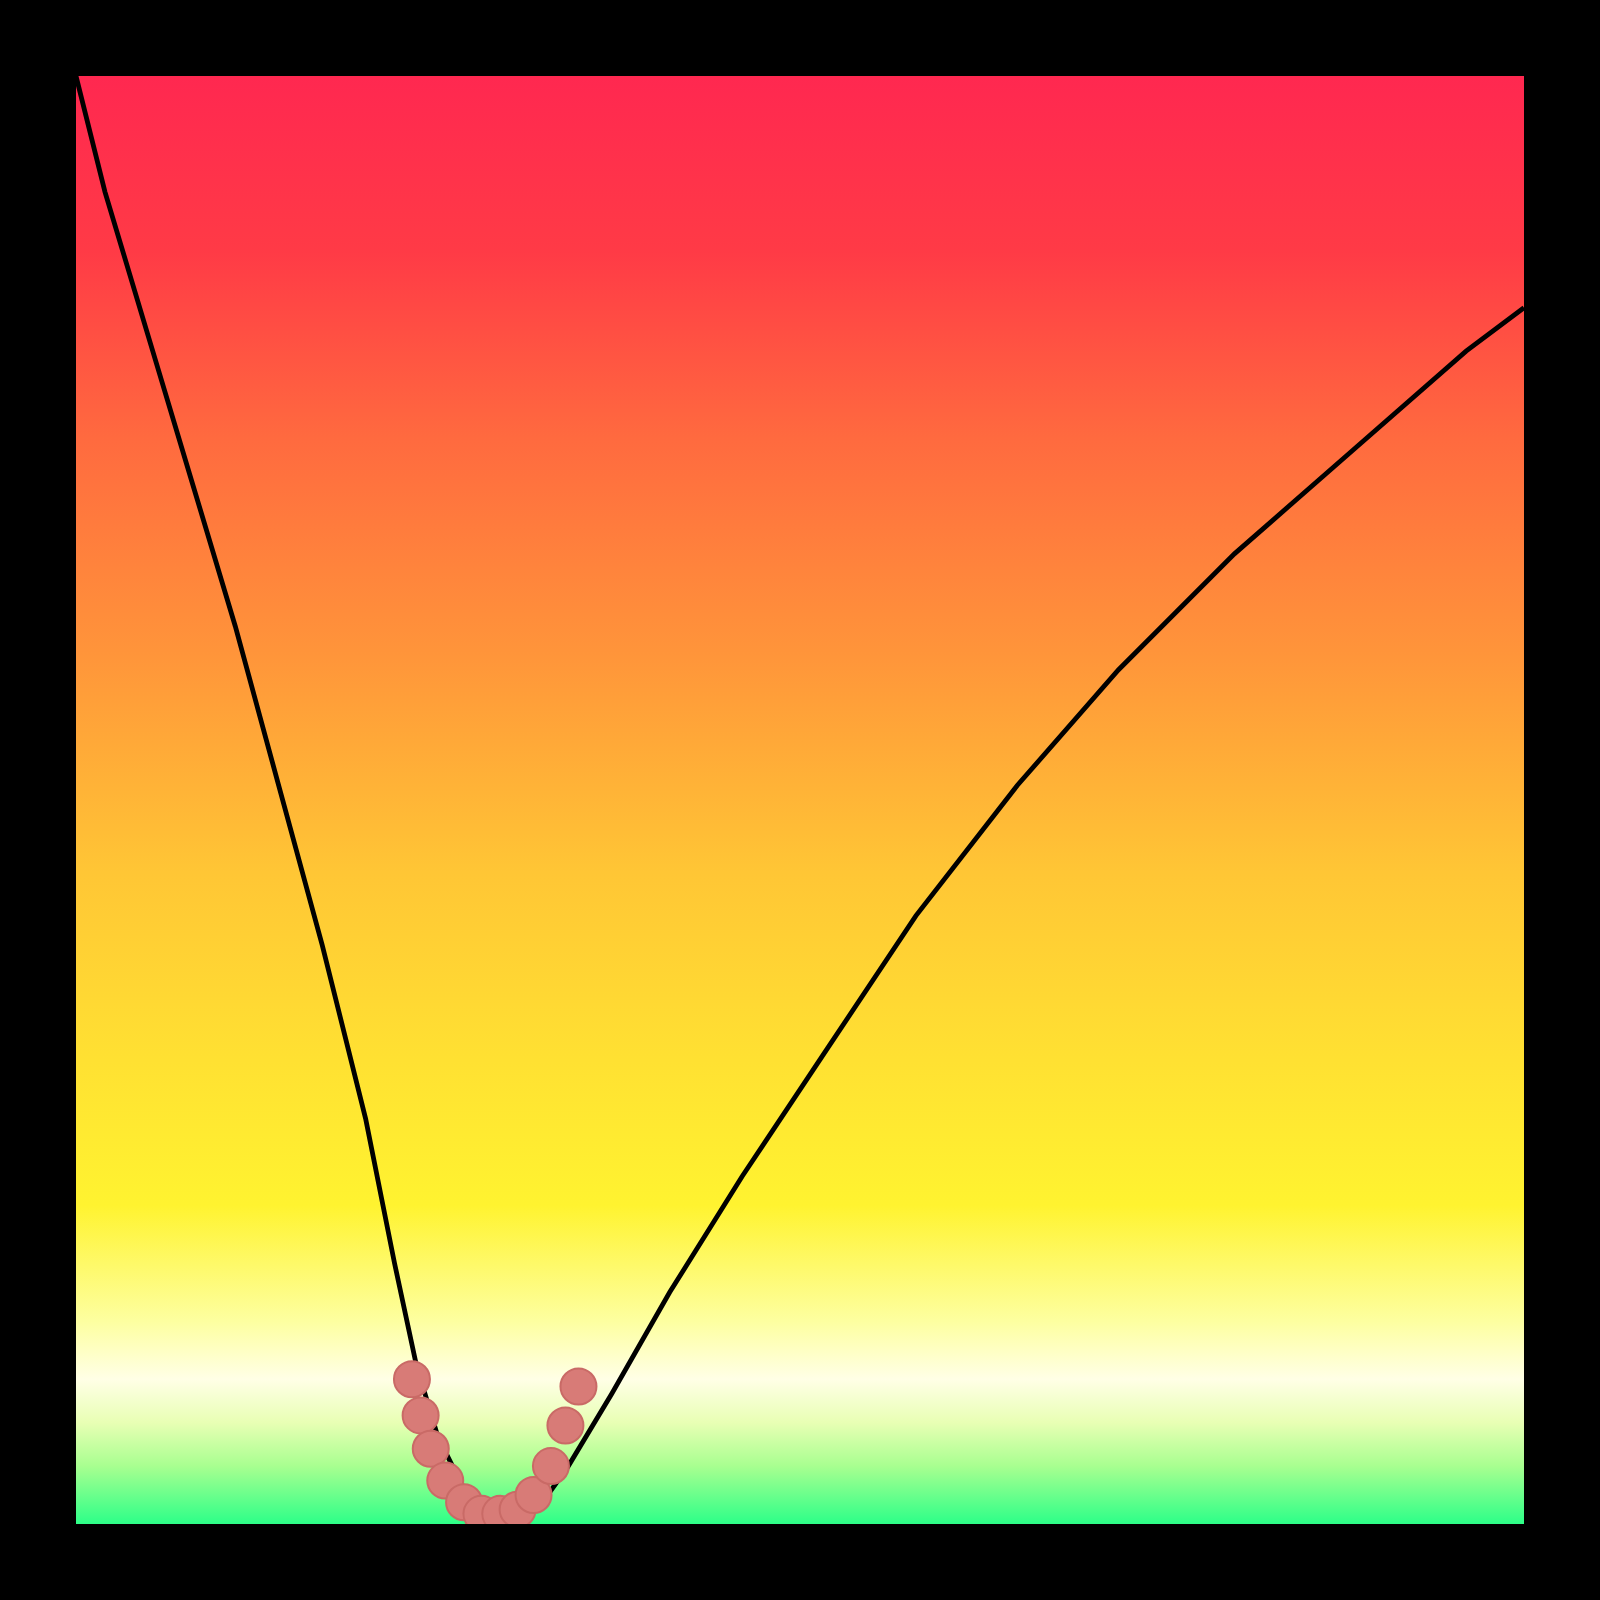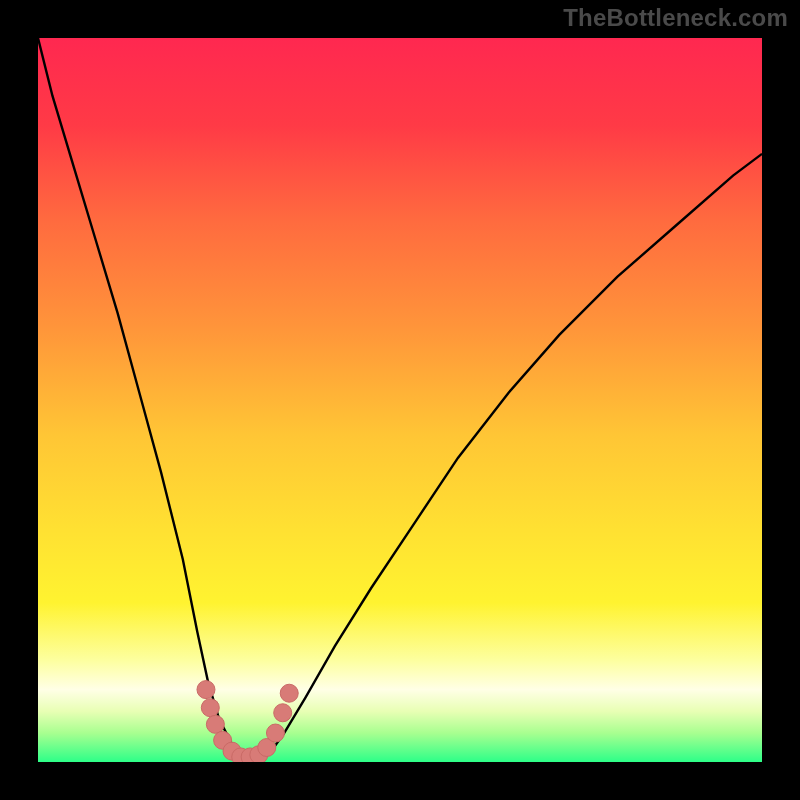--- a/index.html
+++ b/index.html
@@ -27,21 +27,20 @@
     top: 38px;
     width: 724px;
     height: 724px;
   }
   .plot svg { display: block; }
 </style>
 </head>
 <body>
 
 <div class="frame">
-  <div class="watermark">TheBottleneck.com</div>
 
   <div class="plot">
     <svg id="chart-svg" width="724" height="724" viewBox="0 0 724 724">
       <defs>
         <linearGradient id="bg-grad" x1="0" y1="0" x2="0" y2="1">
             <stop offset="0%" stop-color="#ff2850"></stop>
             <stop offset="12%" stop-color="#ff3a46"></stop>
             <stop offset="25%" stop-color="#ff6a3f"></stop>
             <stop offset="40%" stop-color="#ff953a"></stop>
             <stop offset="55.00000000000001%" stop-color="#ffc635"></stop>

